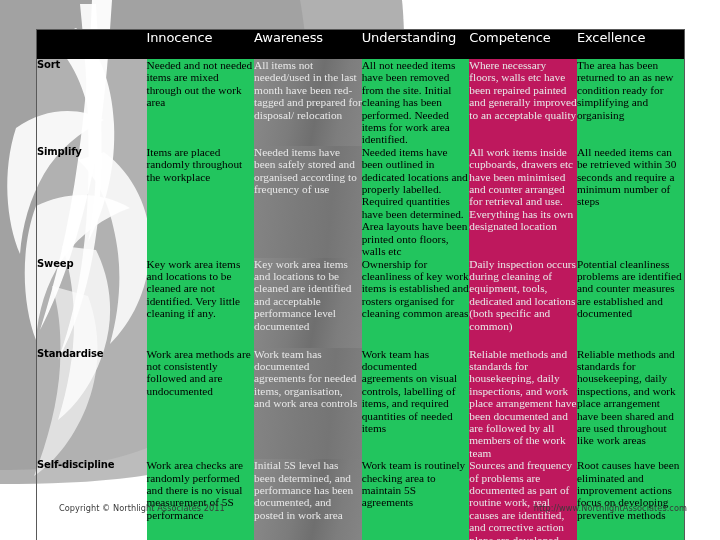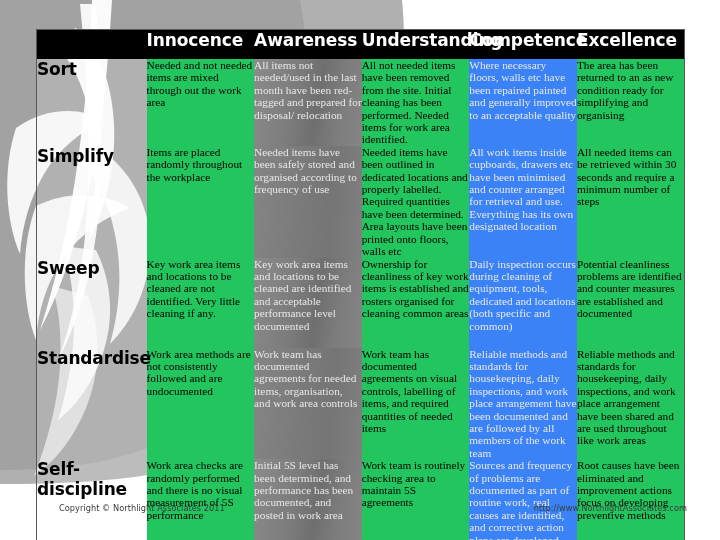--- a/index.html
+++ b/index.html
@@ -51,37 +51,37 @@
     padding: 0;
     border: 0;
   }
 
   
   .hdr-row th {
     background: #000000;
     color: #ffffff;
     height: 29px;
     font-family: "DejaVu Sans", sans-serif;
-    font-size: 17px;
-    font-weight: 700;
+    font-size: 13px;
+    font-weight: 400;
     text-align: left;
     padding: 3px 0 0 6px;
     letter-spacing: -0.1px;
     border-right: 1.1px solid #ffffff;
   }
   .hdr-row th.corner {
     border-right: 1.1px solid #ffffff;
   }
   .hdr-row th.last { border-right: 0; }
 
   
   td.rowlabel {
     background: rgba(255,255,255,0.16);
     font-family: "DejaVu Sans", sans-serif;
-    font-size: 17px;
+    font-size: 10px;
     font-weight: 600;
     color: #000000;
     text-align: left;
     vertical-align: middle;
     padding-left: 9px;
     letter-spacing: -0.15px;
     border-right: 1.1px solid #ffffff;
     border-bottom: 1.1px solid #ffffff;
   }
   tr.last-row td.rowlabel { border-bottom: 0; }
@@ -97,21 +97,21 @@
     -webkit-font-smoothing: none;
   }
   td.cell.last { border-right: 0; }
   tr.last-row td.cell { border-bottom: 0; }
 
   td.light {
     background: #22c55e;
     color: #000000;
   }
   td.dark {
-    background: #3b82f6;
+    background: #be185d;
     color: #e8e8e8;
   }
   
   td.dark.shade-a {
     background: linear-gradient(100deg, #8b8b8b 0%, #7c7c7c 38%, #6f6f6f 58%, #7d7d7d 78%, #858585 100%);
   }
   td.dark.shade-b {
     background: linear-gradient(95deg, #858585 0%, #7a7a7a 45%, #757575 70%, #808080 100%);
     margin-top: 18px;
   }

